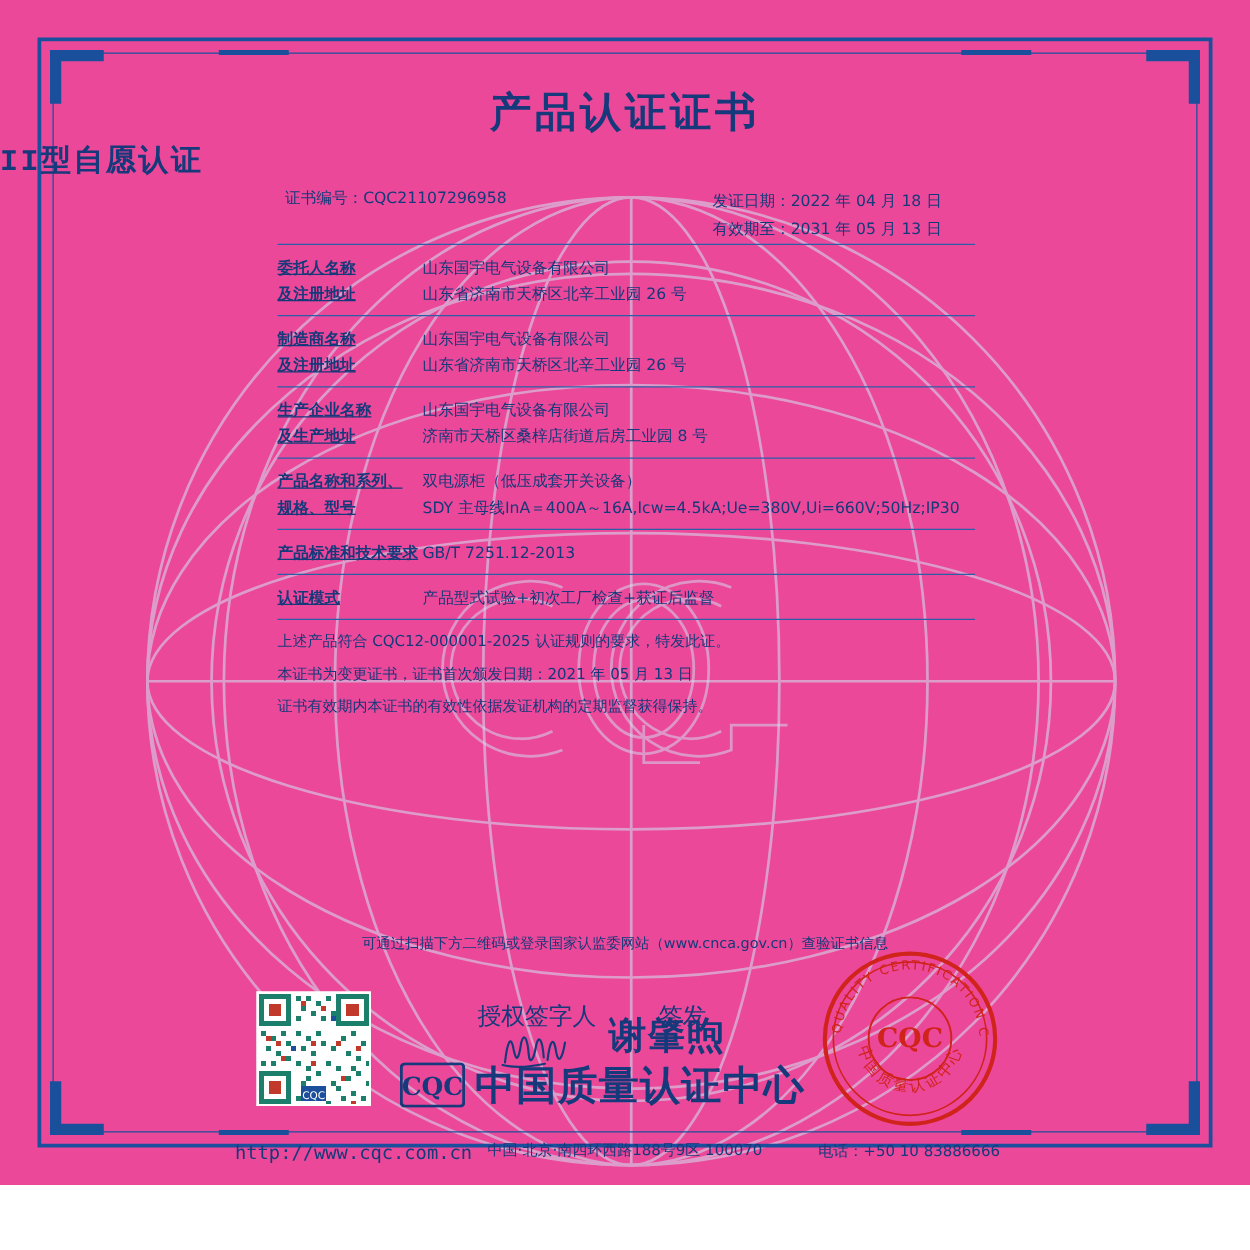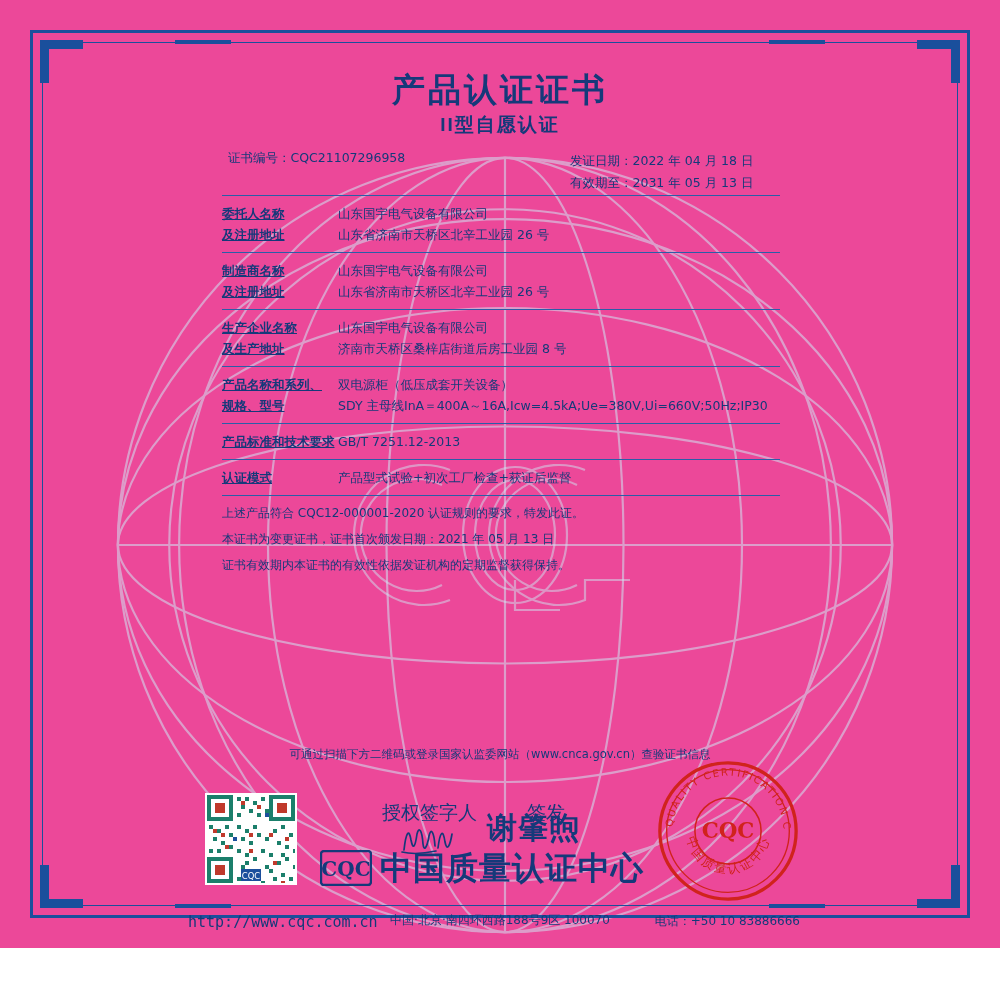--- a/index.html
+++ b/index.html
@@ -101,23 +101,23 @@
     font-size: 33px;
     font-weight: bold;
     letter-spacing: 3px;
     color: #15397a;
   }
   .title-sub {
     position: absolute;
     left: 0;
     top: 112px;
     width: 1000px;
-    text-align: center;
-    font-family: Liberation Sans, sans-serif;
-    font-size: 19px;
+    text-align: left;
+    font-family: Liberation Mono, monospace;
+    font-size: 24px;
     font-weight: bold;
     letter-spacing: 2px;
     color: #15397a;
   }
 
   .meta-left {
     position: absolute;
     left: 228px;
     top: 150px;
     font-family: "DejaVu Sans", sans-serif;
@@ -399,21 +399,21 @@
           <div>认证模式</div>
         </div>
         <div class="field-value">
           <div>产品型式试验+初次工厂检查+获证后监督</div>
         </div>
       </div>
 
     </div>
 
     <div class="notes">
-      <div>上述产品符合 CQC12-000001-2020 认证规则的要求，特发此证。</div>
+      <div>上述产品符合 CQC12-000001-2025 认证规则的要求，特发此证。</div>
       <div>本证书为变更证书，证书首次颁发日期：2021 年 05 月 13 日</div>
       <div>证书有效期内本证书的有效性依据发证机构的定期监督获得保持。</div>
     </div>
 
     <div class="verify-line">可通过扫描下方二维码或登录国家认监委网站（www.cnca.gov.cn）查验证书信息</div>
 
     <svg class="qr" viewBox="0 0 46 46" shape-rendering="crispEdges">
       <rect x="0" y="0" width="46" height="46" fill="#ffffff"></rect>
       <g fill="#1b7f6b">
         <rect x="1" y="1" width="13" height="13"></rect>

